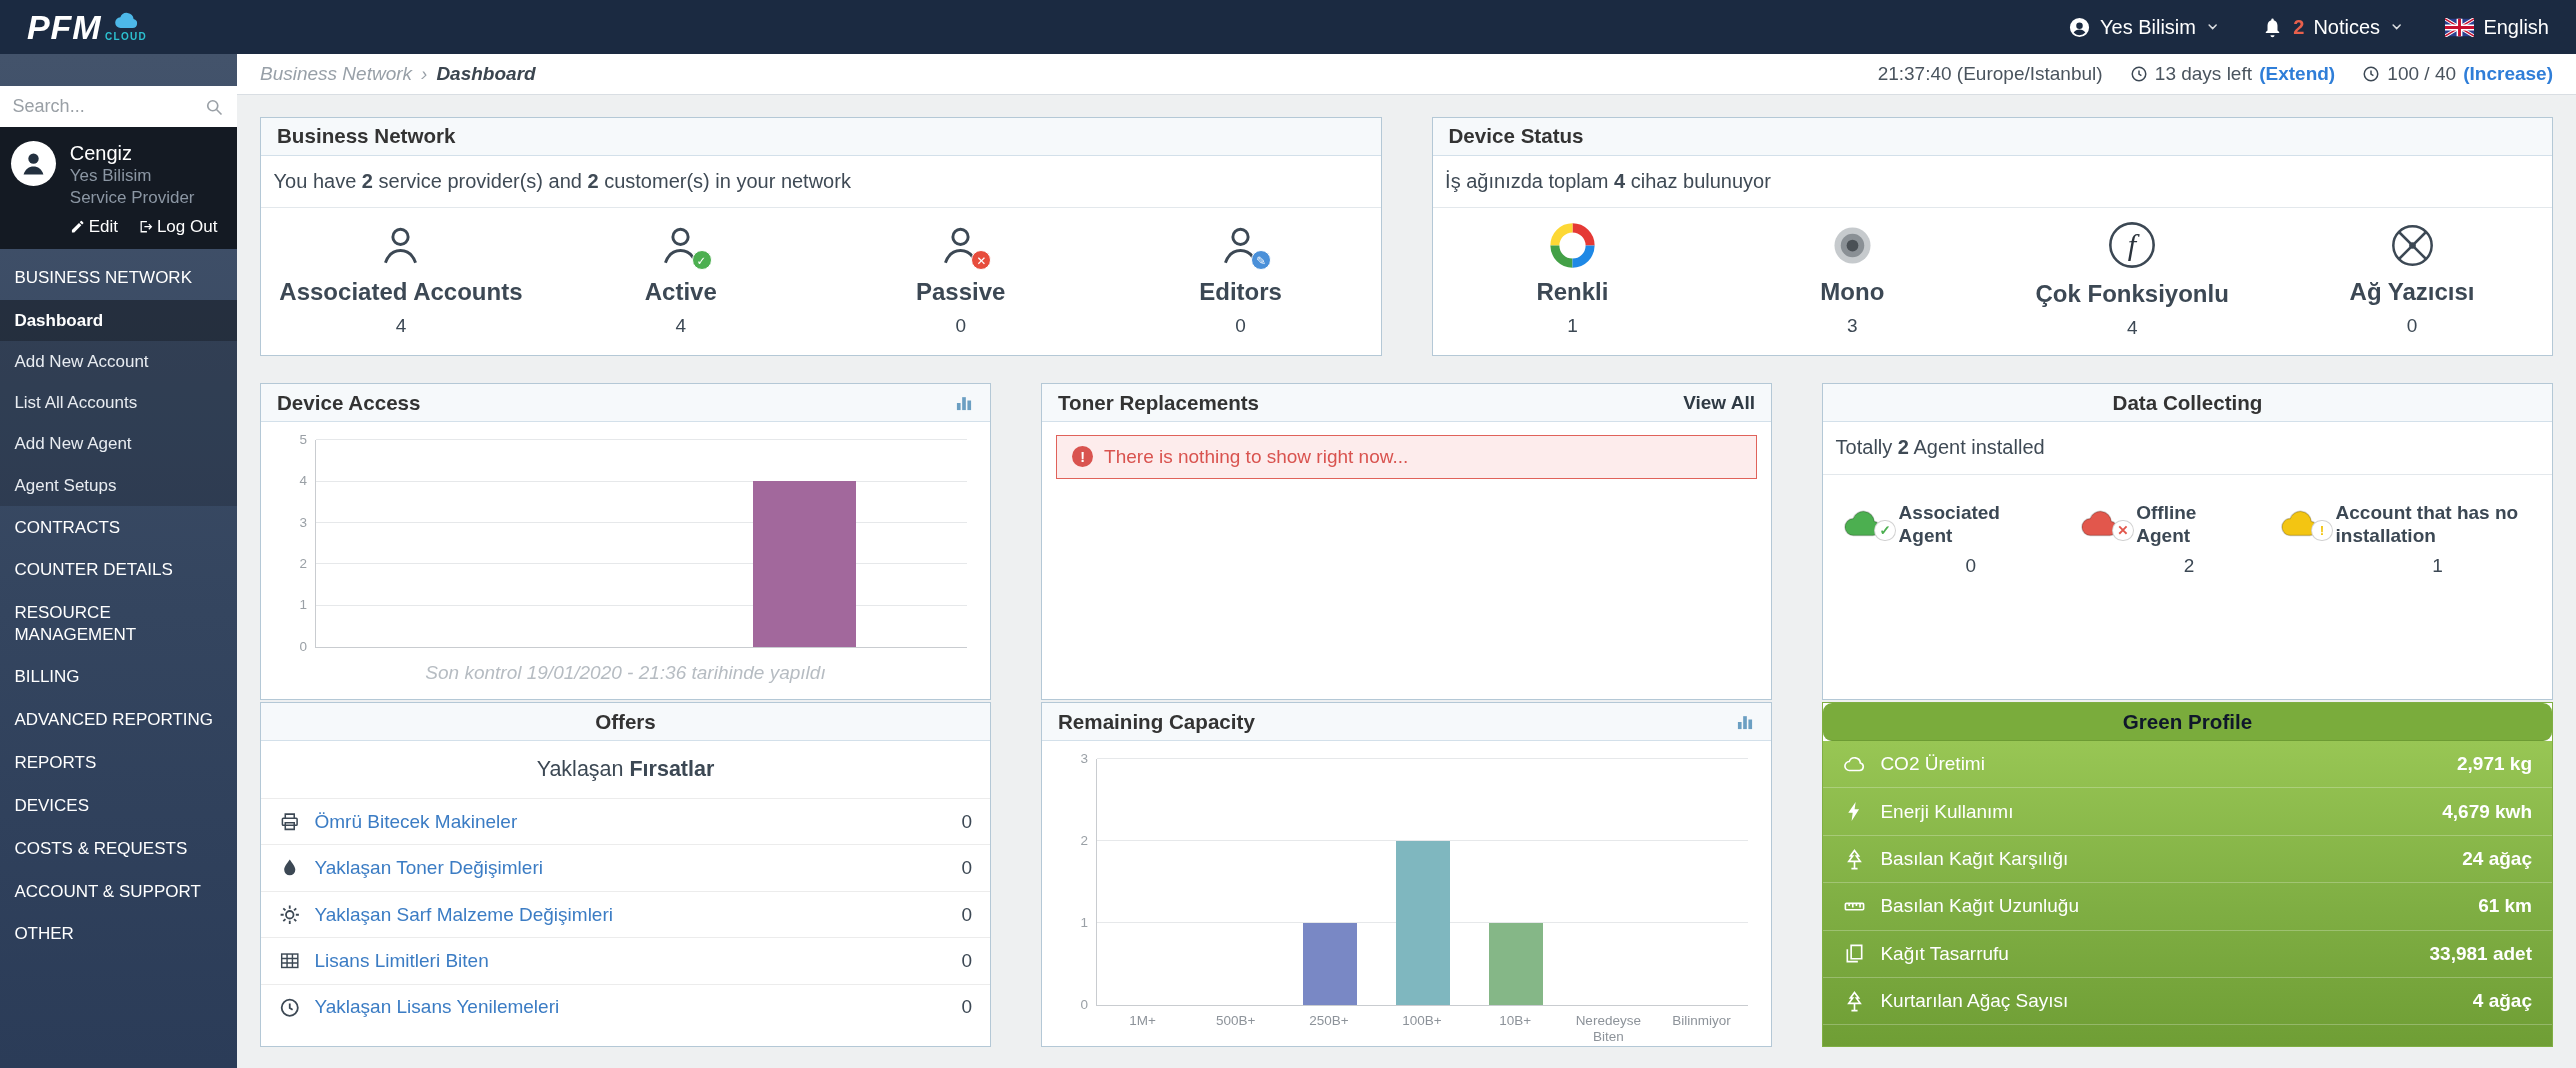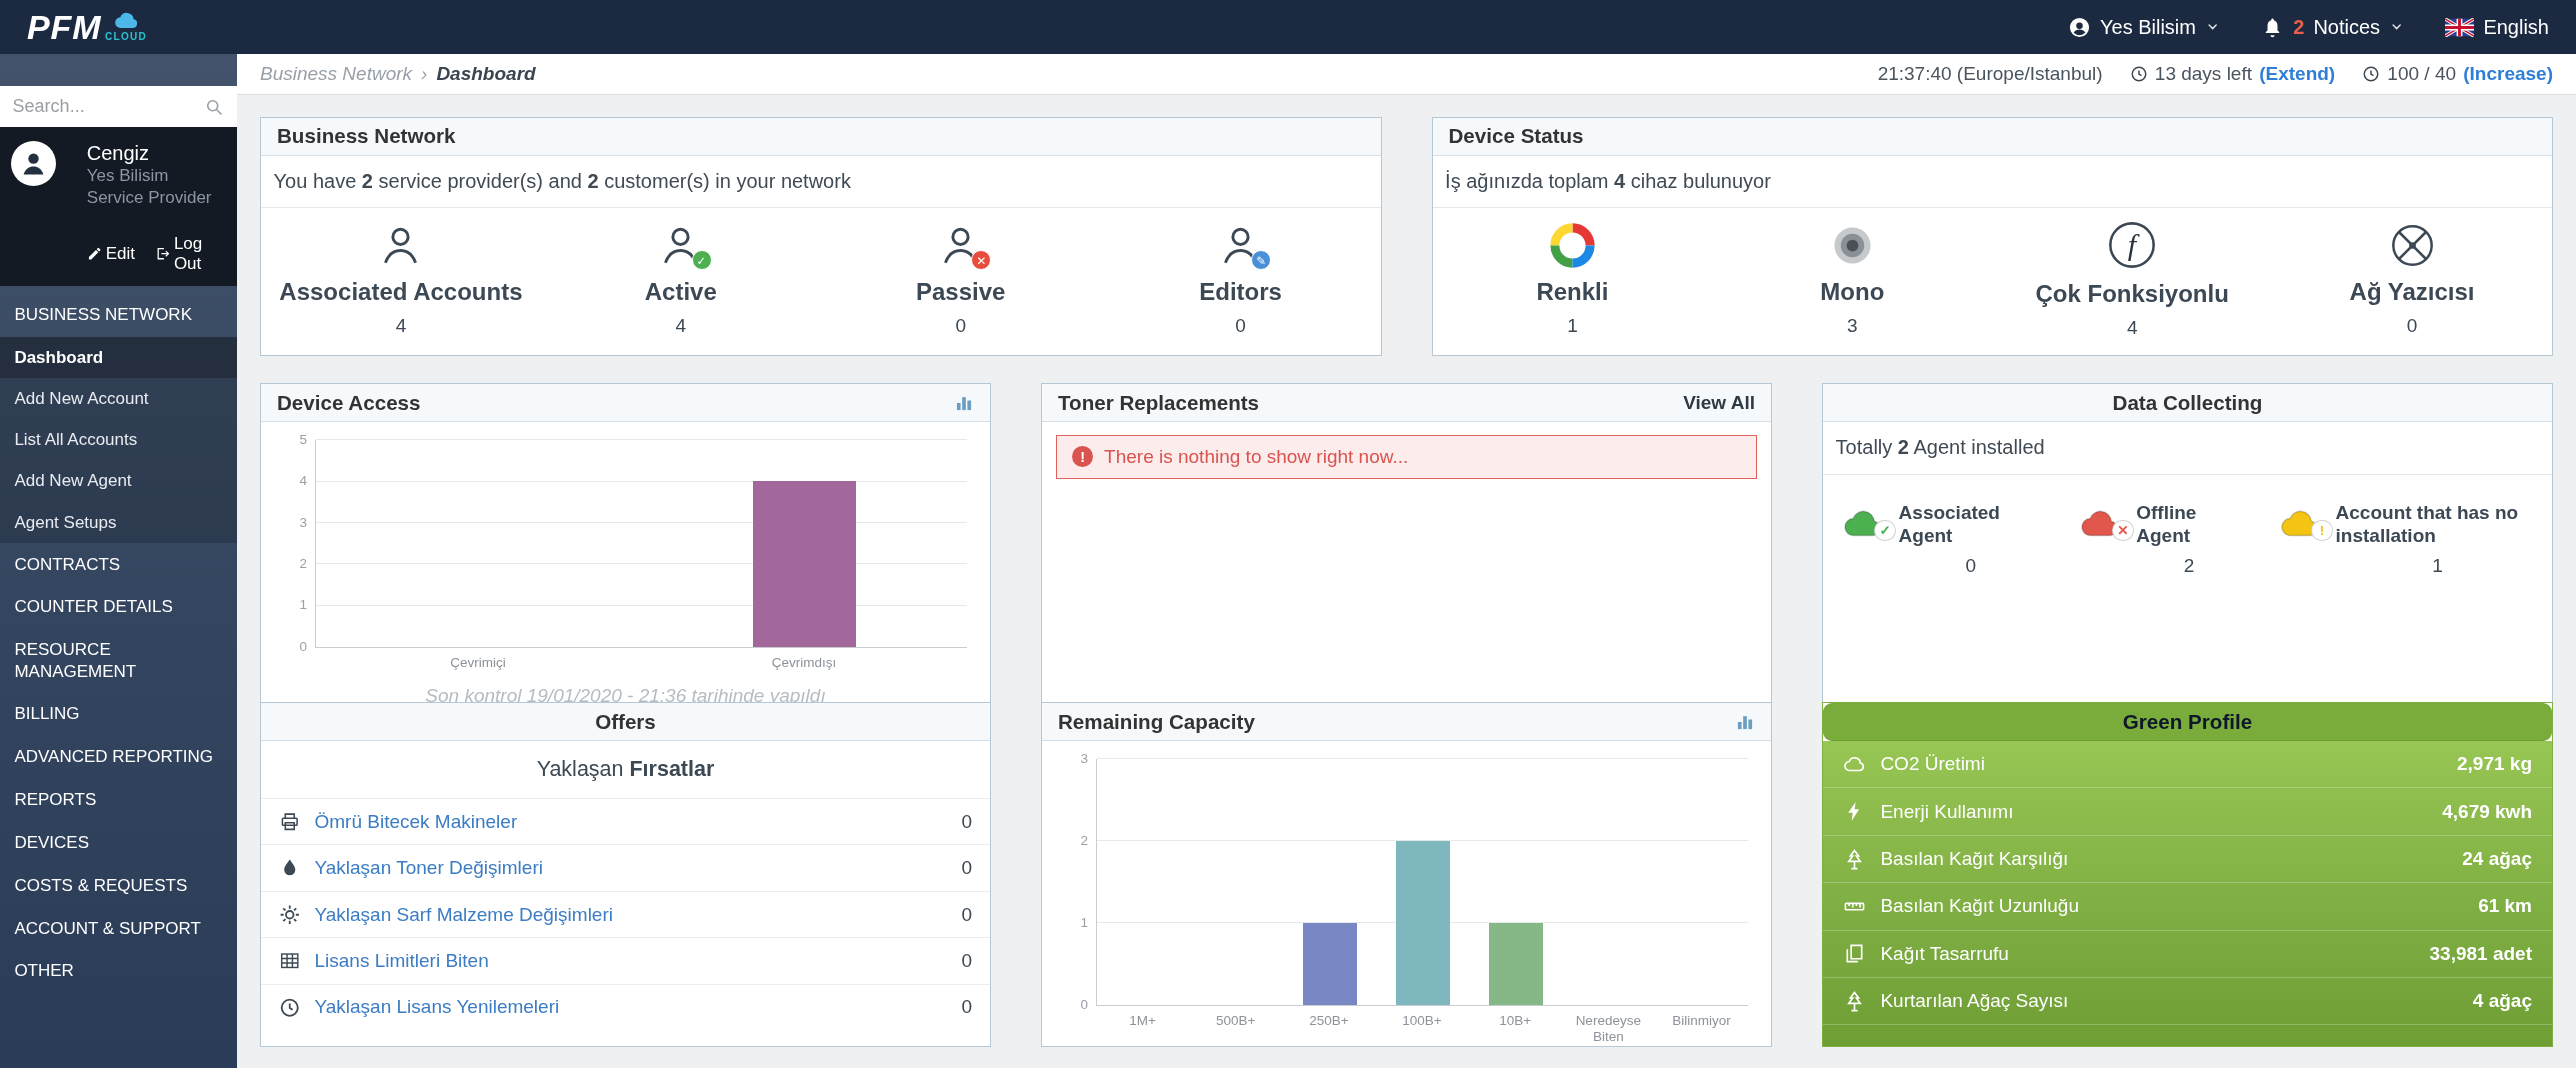--- a/index.html
+++ b/index.html
@@ -26,21 +26,21 @@
   
   .app{display:flex;height:1014px;}
   .sidebar{width:237px;flex-shrink:0;background:linear-gradient(180deg,#43536b 0%,#34455f 55%,#2b3c58 100%);display:flex;flex-direction:column;}
   .main{flex:1;min-width:0;display:flex;flex-direction:column;}
 
   
   .search{height:41px;background:#fff;display:flex;align-items:center;padding:0 12.6px;margin-top:32px;}
   .search input{flex:1;border:none;outline:none;font-size:18px;color:#555;font-family:"Liberation Sans",sans-serif;background:transparent;min-width:0;}
   .search input::placeholder{color:#9aa0a6;}
   .search-ic{font-size:20px;color:#9aa0a6;cursor:pointer;}
-  .profile{background:#141a23;padding:14.4px 10.8px 12.6px;display:grid;grid-template-columns:59px 1fr;color:#fff;gap:17px;}
+  .profile{background:#141a23;padding:14.4px 10.8px 12.6px;display:grid;grid-template-columns:59px 1fr;color:#fff;}
   .avatar{width:45px;height:45px;border-radius:50%;background:#fff;display:flex;align-items:center;justify-content:center;font-size:29px;color:#23303f;}
   .profile-name{font-size:20px;line-height:1.2;}
   .profile-company,.profile-role{font-size:17px;color:#8b96a3;line-height:1.25;}
   .profile-actions{grid-column:2;display:flex;gap:20px;margin-top:9px;font-size:17px;}
   .profile-action{display:flex;align-items:center;gap:3.6px;cursor:pointer;color:#fff;}
   .profile-action .icon{font-size:15.3px;}
   .menu{flex:1;padding-top:7.2px;}
   .menu-item{color:#fff;font-size:17px;padding:10.8px 14.4px;cursor:pointer;line-height:1.25;}
   .menu-item.sub{background:rgba(0,0,0,0.16);color:#e8ecf1;padding:10px 14.4px;}
   .menu-item.sub.active{background:rgba(0,0,0,0.38);color:#fff;font-weight:700;}
@@ -417,24 +417,20 @@
                   <span class="gridline" style="bottom: 80%;"></span>
                   <span class="ytick" style="bottom: calc(100% - 6.3px);">5</span>
                   <span class="gridline" style="bottom: 100%;"></span>
                   <div class="slots">
                     <div class="slot"></div>
                     <div class="slot">
                       <div class="bar" style="height: 80%; width: 103px; background: rgb(162, 104, 156);"></div>
                     </div>
                   </div>
                 </div>
-              </div>
-            <div class="chart-x">
-                <div class="xlabel">Çevrimiçi</div>
-                <div class="xlabel">Çevrimdışı</div>
               </div>
           </div>
           <div class="chart-caption">Son kontrol 19/01/2020 - 21:36 tarihinde yapıldı</div>
         </section>
 
         <section class="card">
           <header class="card-header">
             <span>Toner Replacements</span>
             <span class="spacer"></span>
             <a class="view-all">View All</a>

